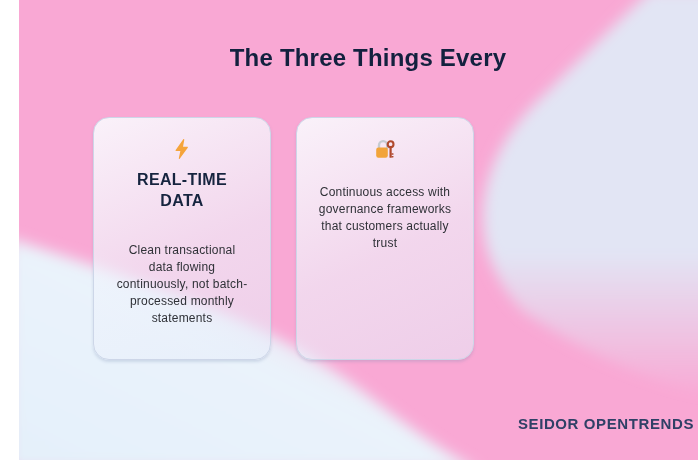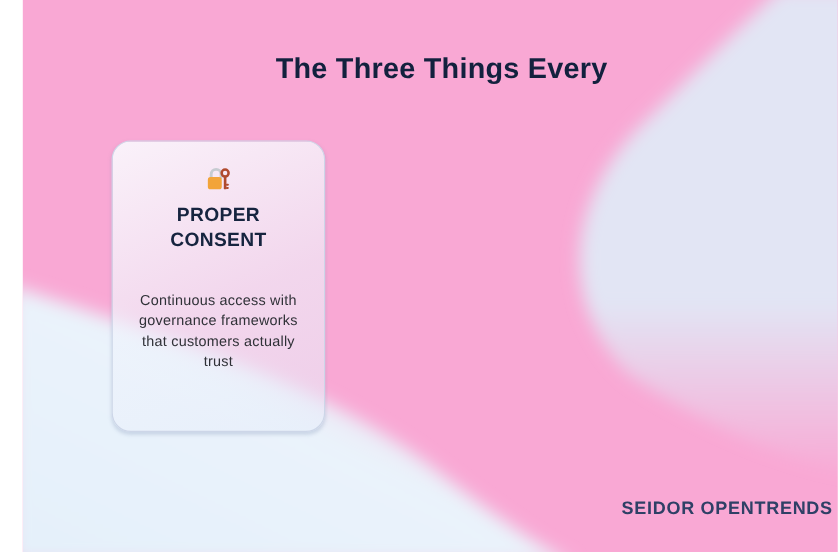--- a/index.html
+++ b/index.html
@@ -112,33 +112,41 @@
     <path d="M632,-10 L708,-10 L708,400 C655,390 575,360 505,312 C448,255 446,165 528,92 C560,60 596,24 632,-10 Z" fill="url(#lav)" filter="url(#soft)"></path>
     <path d="M-10,238 C120,280 250,318 345,392 C400,435 430,455 460,470 L-10,470 Z" fill="url(#blu)" filter="url(#soft)"></path>
   </svg>
 
   <h1 class="title">
     <span class="line">The Three Things Every</span>
   </h1>
 
   <div class="cards">
 
+    <div class="card">
+      <div class="card-icon">
+        <svg width="22" height="22" viewBox="0 0 24 24">
+          <path d="M13.4 1.3 5.1 13.0c-.3.5 0 1.1.6 1.1h4.5l-1.7 8.0c-.1.6.6 1.0 1.0.5l8.8-11.9c.3-.5 0-1.1-.6-1.1h-4.6l1.4-7.7c.1-.6-.6-1-1.1-.6z" fill="#F5A43B"></path>
+        </svg>
+      </div>
+      <div class="card-heading">REAL-TIME DATA</div>
+      <div class="card-body">Clean transactional data flowing continuously, not batch-processed monthly statements</div>
+    </div>
 
     <div class="card">
       <div class="card-icon">
         <svg width="24" height="24" viewBox="0 0 24 24">
           <path d="M6 11V8.2a4.1 4.1 0 0 1 8.2 0V11" fill="none" stroke="#C6CBD1" stroke-width="2.4" stroke-linecap="round"></path>
           <rect x="3.2" y="10.6" width="11.6" height="10.2" rx="2.2" fill="#F2A43A"></rect>
           <circle cx="17.6" cy="7.2" r="2.9" fill="none" stroke="#B04A2E" stroke-width="2.1"></circle>
           <rect x="16.5" y="9.8" width="2.2" height="11" rx="0.6" fill="#B04A2E"></rect>
           <rect x="18.4" y="16.2" width="2.1" height="1.6" rx="0.4" fill="#B04A2E"></rect>
           <rect x="18.4" y="18.9" width="2.1" height="1.6" rx="0.4" fill="#B04A2E"></rect>
         </svg>
       </div>
-      <div class="card-heading">PROPER CONSENT</div>
       <div class="card-body">Continuous access with governance frameworks that customers actually trust</div>
     </div>
 
 
   </div>
 
   <div class="footer">SEIDOR OPENTRENDS</div>
 
 </div>
 

